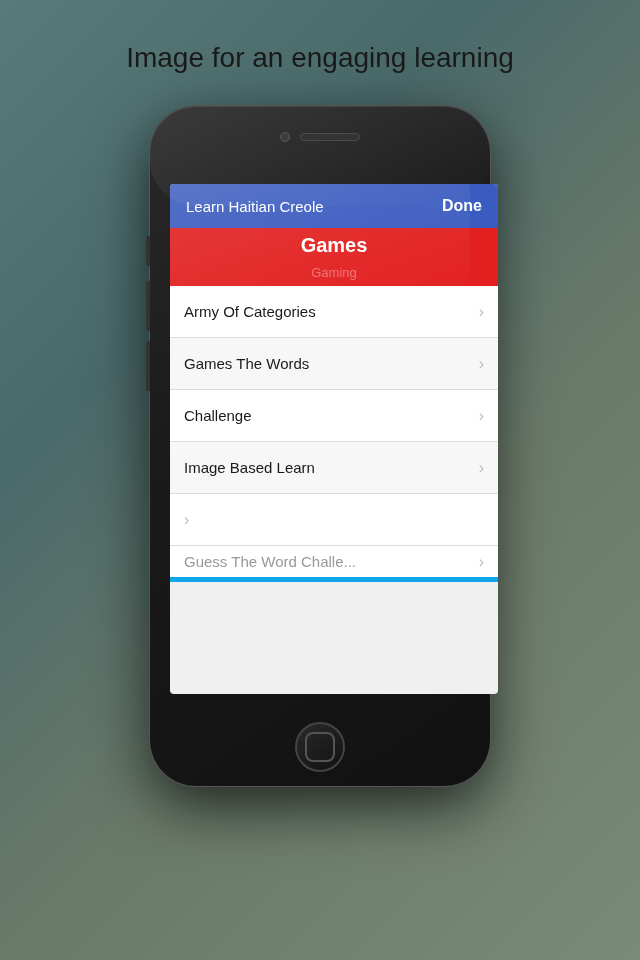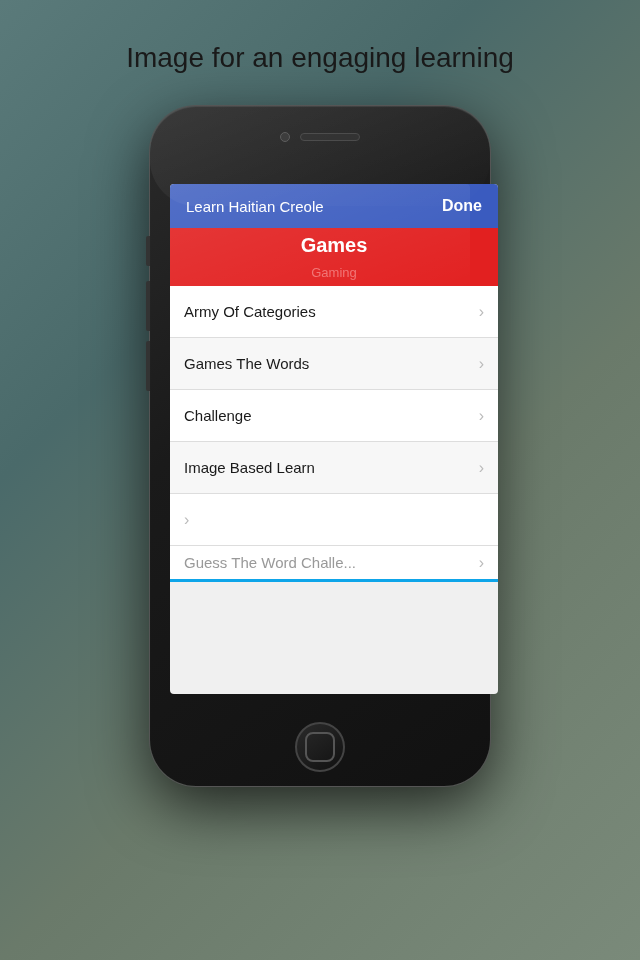--- a/index.html
+++ b/index.html
@@ -221,21 +221,21 @@
       color: #1a1a1a;
     }
 
     .chevron {
       color: #bbb;
       font-size: 16px;
     }
 
     .last-row-partial {
       background: white;
-      border-bottom: 3px solid #0ea5e9;
+      border-bottom: 5px solid #0ea5e9;
       padding: 0 14px;
       height: 36px;
       display: flex;
       align-items: center;
       justify-content: space-between;
       overflow: hidden;
     }
 
     .last-row-label {
       font-size: 15px;

